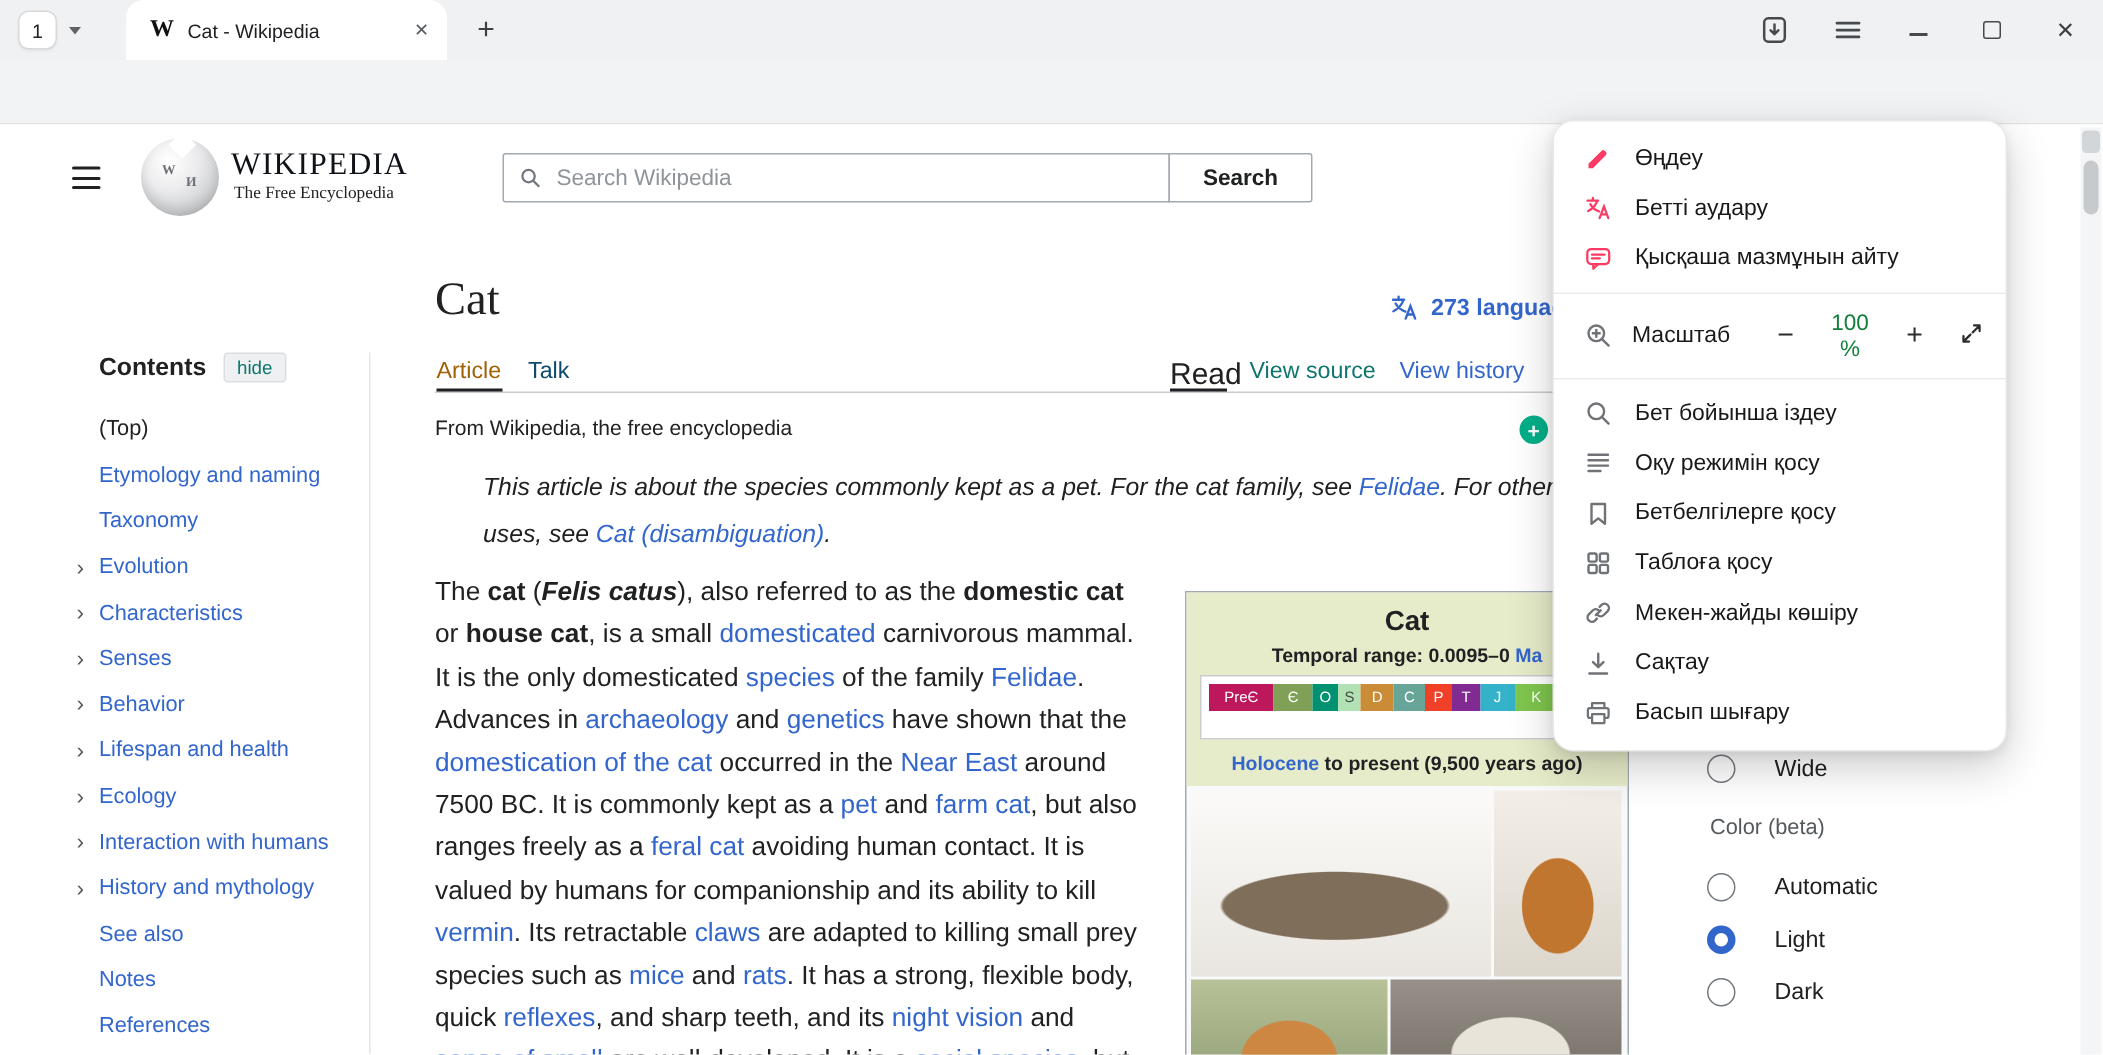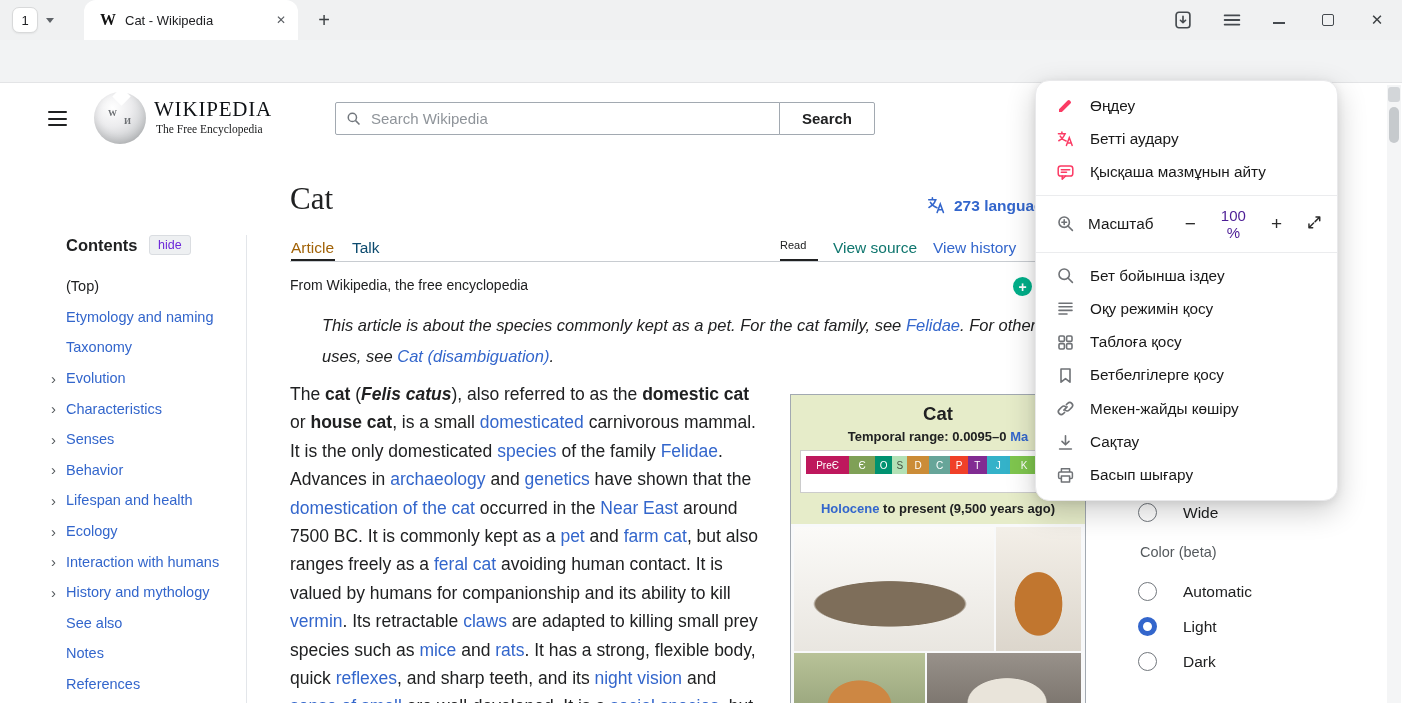--- a/index.html
+++ b/index.html
@@ -44,35 +44,35 @@
   .globe::after{content:"";position:absolute;left:21px;top:-2px;width:13px;height:13px;background:#fff;transform:rotate(45deg);}
   .globe b{position:absolute;font-size:9px;color:#6d7074;font-family:"Liberation Serif",serif;}
   .wordmark{position:absolute;left:154px;top:14px;font-family:"Liberation Serif",serif;font-weight:400;font-size:21px;letter-spacing:.8px;color:#0f1216;}
   .tagline{position:absolute;left:156px;top:40px;font-family:"Liberation Serif",serif;font-size:11.5px;color:#202122;}
   .searchbox{position:absolute;left:335px;top:19px;width:445px;height:33px;background:#fff;border:1px solid #a2a9b1;border-radius:2px 0 0 2px;display:flex;align-items:center;padding:0 10px;}
   .searchbox .ph{font-size:15px;color:#8f949a;margin-left:10px;}
   .searchbtn{position:absolute;left:779px;top:19px;width:96px;height:33px;background:#fff;border:1px solid #a2a9b1;border-radius:0 2px 2px 0;font-size:15px;font-weight:600;color:#202122;display:flex;align-items:center;justify-content:center;}
 
   
   .toc-head{position:absolute;left:66px;top:153px;font-size:16.5px;font-weight:700;color:#202122;}
-  .hidepill{position:absolute;left:149px;top:152px;padding:2px 8px;background:#eef0f2;border:1px solid #dadde1;border-radius:3px;font-size:12.5px;color:#6d28d9;}
+  .hidepill{position:absolute;left:149px;top:152px;padding:2px 8px;background:#eef0f2;border:1px solid #dadde1;border-radius:3px;font-size:12.5px;color:#0f766e;}
   .tocline{position:absolute;left:246px;top:152px;width:1px;height:468px;background:#e3e6ea;}
   .toc{position:absolute;left:48px;top:188px;width:196px;}
   .toc-item{height:30.6px;display:flex;align-items:center;font-size:14.5px;}
   .toc-chev{width:18px;color:#54595d;font-size:15px;text-align:left;padding-left:3px;}
   .toc-link{color:#36c;}
   .toc-plain{color:#202122;}
 
   
   .h1{position:absolute;left:290px;top:98px;font-family:"Liberation Serif",serif;font-size:31px;color:#202122;}
   .langbtn{position:absolute;left:926px;top:112px;display:flex;align-items:center;gap:7px;color:#36c;font-weight:700;font-size:15.5px;white-space:nowrap;}
   .tabs-a{position:absolute;left:291px;top:156px;font-size:15.5px;color:#a16207;}
   .tabs-a-bar{position:absolute;left:291px;top:176px;width:44px;height:2.5px;background:#202122;}
   .tabs-t{position:absolute;left:352px;top:156px;font-size:15.5px;color:#0c4a6e;}
-  .tabs-read{position:absolute;left:780px;top:156px;font-size:11px;color:#202122;}
+  .tabs-read{position:absolute;left:780px;top:156px;font-size:20px;color:#202122;}
   .tabs-read-bar{position:absolute;left:780px;top:176px;width:38px;height:2.5px;background:#202122;}
   .tabs-vs{position:absolute;left:833px;top:156px;font-size:15.5px;color:#0f766e;}
   .tabs-vh{position:absolute;left:933px;top:156px;font-size:15.5px;color:#36c;}
   .rule{position:absolute;left:290px;top:178px;width:795px;height:1px;background:#c8ccd1;}
   .fromline{position:absolute;left:290px;top:194px;font-size:14px;color:#202122;}
   .ga{position:absolute;left:1013px;top:194px;width:19px;height:19px;border-radius:50%;background:#00af89;color:#fff;font-weight:700;font-size:14px;display:flex;align-items:center;justify-content:center;}
   .hatnote{position:absolute;left:322px;top:227px;width:745px;font-style:italic;font-size:16.5px;line-height:31px;color:#202122;}
   .intro{position:absolute;left:290px;top:297px;width:473px;font-size:17.5px;line-height:28.4px;color:#202122;}
   .lnk{color:#36c;}
   .hatnote .lnk{font-style:italic;}
@@ -102,21 +102,21 @@
   
   .menu{position:absolute;left:1035px;top:80px;width:303px;background:#fff;border:1px solid #e9e9eb;border-radius:14px;box-shadow:0 10px 30px rgba(0,0,0,.20),0 2px 8px rgba(0,0,0,.08);padding:8px 0;z-index:60;}
   .menu-item{height:33.3px;display:flex;align-items:center;gap:15px;padding:0 18px 0 20px;font-size:15.3px;color:#191919;}
   .mi-icon{width:19px;height:19px;color:#6f7276;flex:none;}
   .mi-icon.accent{color:#fb3b64;}
   .mi-icon svg{width:19px;height:19px;}
   .menu-divider{height:1px;background:#ebecee;margin:6px 0;}
   .zoomrow{height:44px;display:flex;align-items:center;gap:13px;padding:0 14px 0 20px;font-size:15.3px;color:#191919;}
   .zoomrow .grow{flex:1;}
   .zbtn{width:26px;height:26px;display:flex;align-items:center;justify-content:center;font-size:19px;color:#2c2c2c;}
-  .zval{width:46px;text-align:center;font-size:15px;color:#4c1d95;}
+  .zval{width:46px;text-align:center;font-size:15px;color:#15803d;}
   .zexp{width:20px;height:20px;color:#2c2c2c;margin-left:6px;}
 
   
   .scroll{position:absolute;left:1387px;top:85px;width:14px;height:618px;background:#f4f5f6;z-index:40;}
   .scroll .btn{position:absolute;left:1px;top:2px;width:12px;height:15px;background:#d3d6d9;border-radius:3px;}
   .scroll .btn::after{content:"";position:absolute;left:3px;top:5px;border-left:3px solid transparent;border-right:3px solid transparent;border-bottom:4px solid #7e8avoid;}
   .scroll .thumb{position:absolute;left:2px;top:22px;width:10px;height:36px;background:#c6cacd;border-radius:6px;}
 </style>
 </head>
 <body>
@@ -443,39 +443,39 @@
       <div class="menu-item">
         <span class="mi-icon">
           <svg viewBox="0 0 19 19" stroke="currentColor" stroke-width="1.6" stroke-linecap="round">
             <path d="M3 4.2h13M3 7.8h13M3 11.4h13M3 15h8"></path>
           </svg>
         </span>
         <span>Оқу режимін қосу</span>
       </div>
       <div class="menu-item">
         <span class="mi-icon">
+          <svg viewBox="0 0 19 19" fill="none" stroke="currentColor" stroke-width="1.6" stroke-linejoin="round">
+            <path d="M5 3h9v13.2l-4.5-3.6L5 16.2Z"></path>
+          </svg>
+        </span>
+        <span>Бетбелгілерге қосу</span>
+      </div>
+      <div class="menu-item">
+        <span class="mi-icon">
           <svg viewBox="0 0 19 19" fill="none" stroke="currentColor" stroke-width="1.6">
             <rect x="3" y="3" width="5.4" height="5.4" rx="1.2"></rect>
             <rect x="10.6" y="3" width="5.4" height="5.4" rx="1.2"></rect>
             <rect x="3" y="10.6" width="5.4" height="5.4" rx="1.2"></rect>
             <rect x="10.6" y="10.6" width="5.4" height="5.4" rx="1.2"></rect>
           </svg>
         </span>
         <span>Таблоға қосу</span>
       </div>
       <div class="menu-item">
         <span class="mi-icon">
-          <svg viewBox="0 0 19 19" fill="none" stroke="currentColor" stroke-width="1.6" stroke-linejoin="round">
-            <path d="M5 3h9v13.2l-4.5-3.6L5 16.2Z"></path>
-          </svg>
-        </span>
-        <span>Бетбелгілерге қосу</span>
-      </div>
-      <div class="menu-item">
-        <span class="mi-icon">
           <svg viewBox="0 0 19 19" fill="none" stroke="currentColor" stroke-width="1.6" stroke-linecap="round">
             <path d="M7.9 11.1l3.2-3.2"></path>
             <path d="M6.6 12.4l-1.3 1.3a2.9 2.9 0 0 1-4.1-4.1L3.8 7a2.9 2.9 0 0 1 4.1 0" transform="translate(2 1)"></path>
             <path d="M10.4 4.6l1.3-1.3a2.9 2.9 0 0 1 4.1 4.1l-2.6 2.6a2.9 2.9 0 0 1-4.1 0" transform="translate(0 1)"></path>
           </svg>
         </span>
         <span>Мекен-жайды көшіру</span>
       </div>
       <div class="menu-item">
         <span class="mi-icon">

